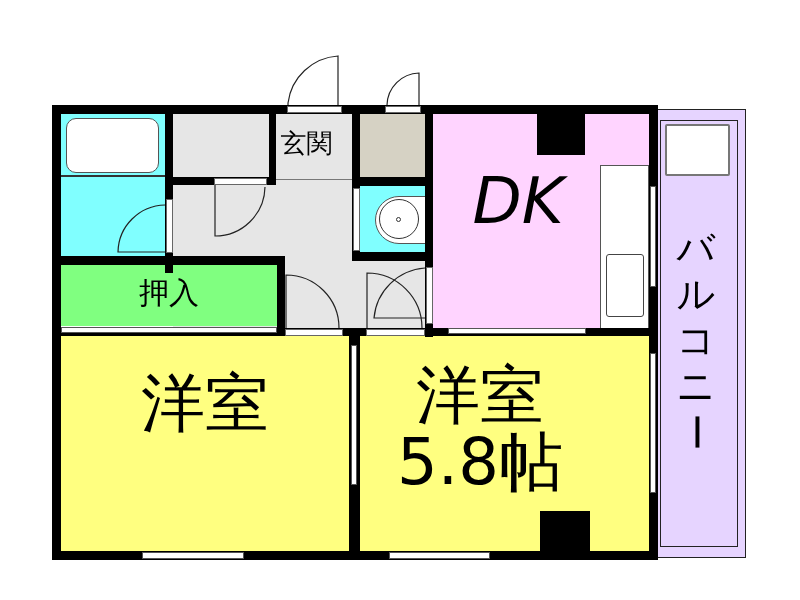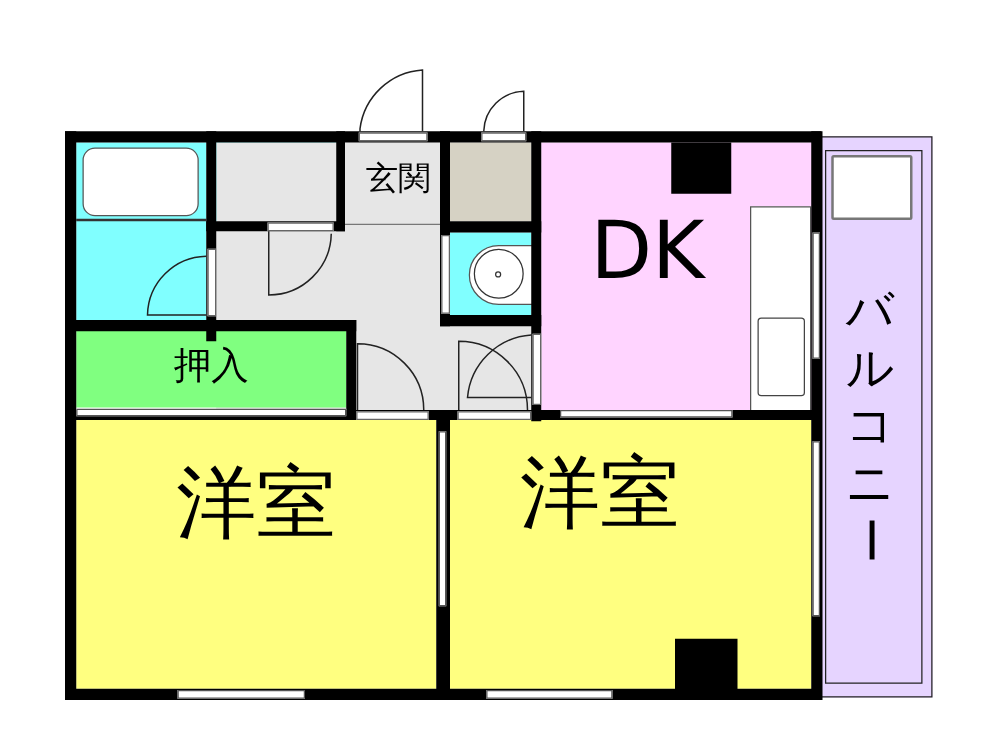--- a/index.html
+++ b/index.html
@@ -29,49 +29,50 @@
 <div class="abs" style="left:66px; top:118px; width:93px; height:55px; background:#fff; border:1.5px solid #555; border-radius:10px;"></div>
 <div class="abs" style="left:61px; top:175px; width:104px; height:2px; background:#333;"></div>
 
 <div class="abs" style="left:173px; top:114px; width:96px; height:63px; background:#80ffff;"></div>
 <div class="abs" style="left:174px; top:129px; width:56px; height:37px; background:#fff; border:1.5px solid #333; border-radius:0 20px 20px 0;"></div>
 <div class="abs" style="left:188px; top:129px; width:1.5px; height:37px; background:#333;"></div>
 
 <div class="abs" style="left:173px; top:114px; width:260px; height:214px; background:#e6e6e6; clip-path:polygon(40% 0, 70% 0, 70% 100%, 100% 100%, 0 100%, 0 0);"></div>
 <div class="abs" style="left:173px; top:180px; width:258px; height:148px; background:#e6e6e6;"></div>
 <div class="abs" style="left:276px; top:114px; width:76px; height:66px; background:#e6e6e6; border-bottom:1px solid #777;"></div>
-<div class="room-label" style="left:276px; top:130px; width:61px; font-size:26px;padding-left:12px;">玄関</div>
+<div class="room-label" style="left:276px; top:130px; width:61px; font-size:26px;">玄関</div>
 
 <div class="abs" style="left:360px; top:114px; width:65px; height:63px; background:#d6d2c4;"></div>
 
 <div class="abs" style="left:360px; top:186px; width:65px; height:66px; background:#80ffff;"></div>
 <div class="abs" style="left:375px; top:196px; width:52px; height:48px; background:#fff; border:1px solid #555; border-radius:24px 0 0 24px;"></div>
 <div class="abs" style="left:379px; top:199px; width:40px; height:40px; background:#fff; border:1.5px solid #333; border-radius:50%;"></div>
 <div class="abs" style="left:396px; top:217px; width:5px; height:5px; border:1px solid #333; border-radius:50%;"></div>
 
 <div class="abs" style="left:61px; top:264px; width:216px; height:62px; background:#80ff80;"></div>
 <div class="room-label" style="left:61px; top:277px; width:216px; font-size:30px;">押入</div>
 
 <div class="abs" style="left:433px; top:114px; width:217px; height:215px; background:#ffd4ff;"></div>
 <div class="abs" style="left:537px; top:114px; width:48px; height:41px; background:#000;"></div>
 <div class="abs" style="left:600px; top:165px; width:49px; height:164px; background:#fff; border:1px solid #555;"></div>
 <div class="abs" style="left:606px; top:254px; width:38px; height:63px; background:#fff; border:1.5px solid #444; border-radius:3px;"></div>
-<div class="room-label" style="left:433px; top:168px; width:170px; font-size:64px;">
+<div class="room-label" style="left:433px; top:168px; width:170px; font-size:64px;font-style:italic;">
   <div>DK</div>
 </div>
 
 <div class="abs" style="left:61px; top:336px; width:288px; height:215px; background:#ffff80;"></div>
 <div class="room-label" style="left:61px; top:370px; width:288px; font-size:64px;">
   <div>洋室</div>
 </div>
 
 <div class="abs" style="left:360px; top:336px; width:289px; height:215px; background:#ffff80;"></div>
 <div class="abs" style="left:540px; top:511px; width:50px; height:41px; background:#000;"></div>
 <div class="room-label" style="left:360px; top:362px; width:240px; font-size:64px;">
   <div>洋室</div>
+  <div>5.8帖</div>
 </div>
 
 <div class="wall" style="left:52px; top:105px; width:605px; height:9px;"></div>
 <div class="wall" style="left:52px; top:105px; width:9px; height:455px;"></div>
 <div class="wall" style="left:52px; top:551px; width:605px; height:9px;"></div>
 <div class="wall" style="left:649px; top:105px; width:9px; height:455px;"></div>
 
 <div class="wall" style="left:165px; top:105px; width:8px; height:168px;"></div>
 <div class="wall" style="left:165px; top:177px; width:111px; height:8px;"></div>
 <div class="wall" style="left:269px; top:105px; width:7px; height:80px;"></div>

